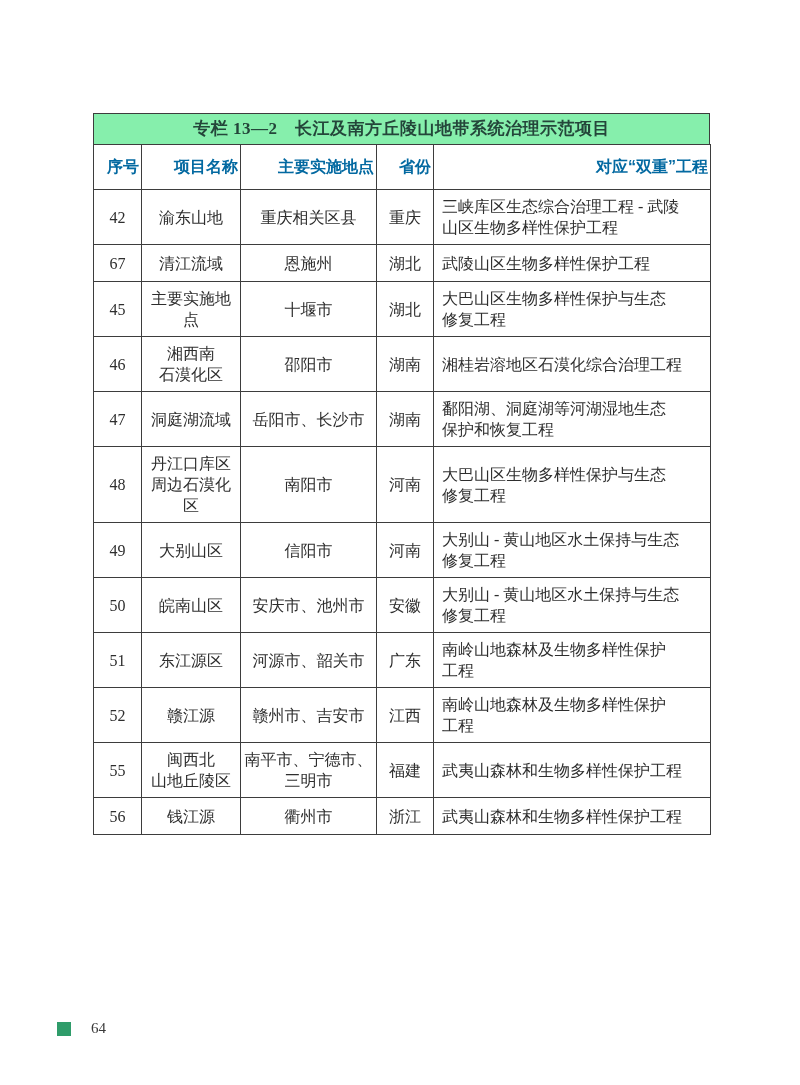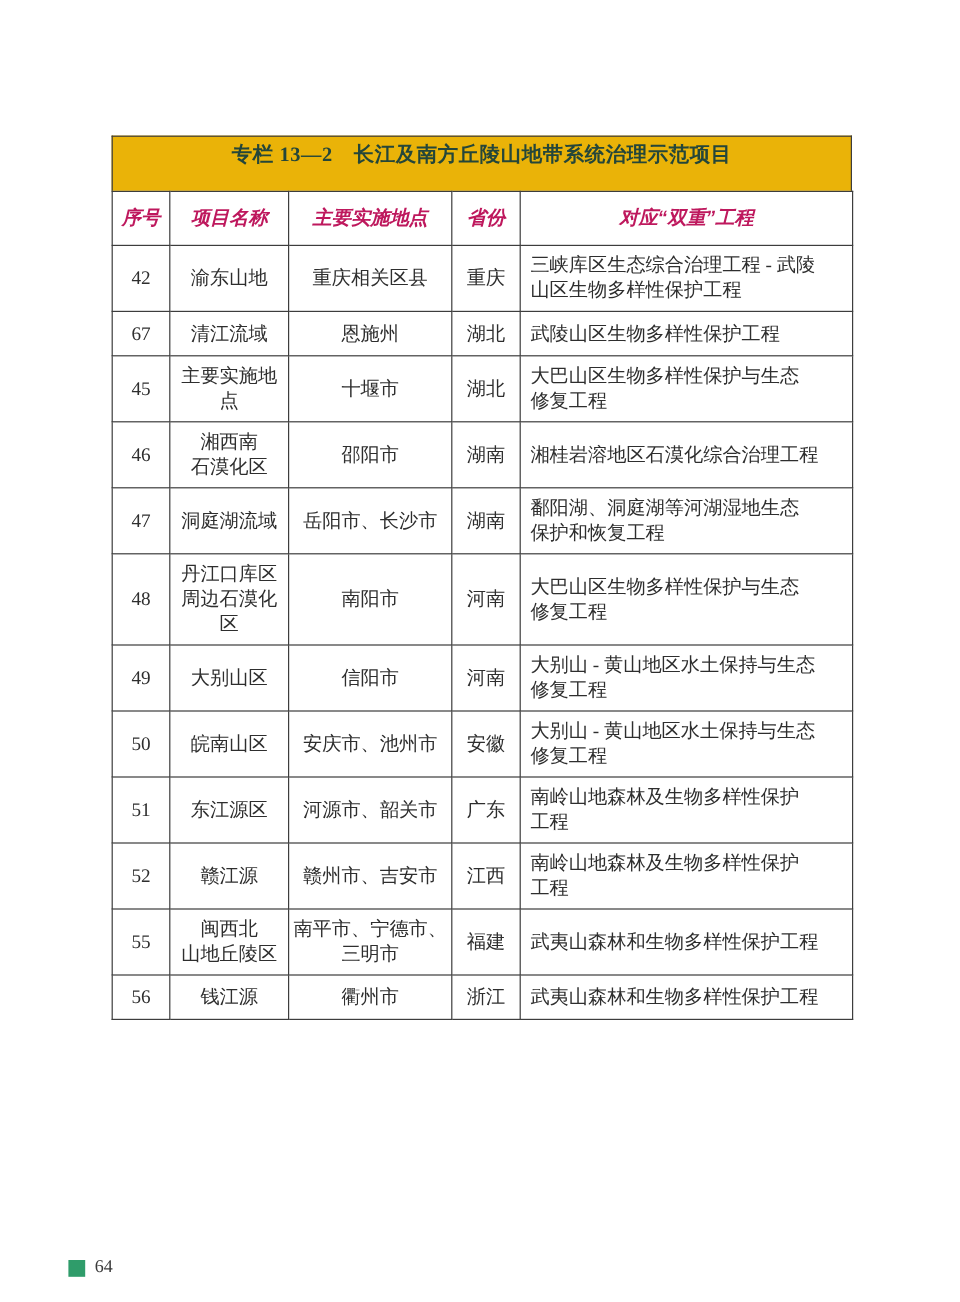--- a/index.html
+++ b/index.html
@@ -14,54 +14,53 @@
   .box {
     position: absolute;
     left: 93px;
     top: 113px;
     width: 617px;
   }
 
   .box-title {
     border: 1px solid #3d3d3d;
     border-bottom: none;
-    background: #eab308;
+    background: #86efac;
     color: #24463a;
     text-align: center;
     font-family: "Liberation Serif", "DejaVu Serif", serif;
     font-weight: bold;
     font-size: 17px;
     line-height: 21px;
-    padding: 4px 0 20px 0;
+    padding: 4px 0 5px 0;
     letter-spacing: 0.5px;
   }
 
   table.projects {
     width: 100%;
     border-collapse: collapse;
     table-layout: fixed;
   }
 
   table.projects th,
   table.projects td {
     border: 1px solid #3d3d3d;
     white-space: pre-line;
     overflow: hidden;
   }
 
   table.projects th {
     font-family: "Liberation Sans", "DejaVu Sans", sans-serif;
     font-weight: bold;
     font-size: 16px;
-    color: #be185d;
+    color: #0369a1;
     height: 45px;
-    text-align: center;
+    text-align: right;
     vertical-align: middle;
     padding: 2px;
-    font-style: italic;
   }
 
   table.projects td {
     font-size: 16px;
     line-height: 21px;
     color: #2e2e2e;
     text-align: center;
     vertical-align: middle;
     padding: 6px 2px;
     height: 37px;
@@ -78,22 +77,21 @@
   .col-w-location { width: 136px; }
   .col-w-province { width: 57px; }
   .col-w-project  { width: 277px; }
 
   .page-footer {
     position: absolute;
     left: 57px;
     top: 1020px;
     display: flex;
     align-items: center;
-    gap: 8px;
-    margin-top: 28px;
+    gap: 20px;
   }
   .page-marker {
     width: 14px;
     height: 14px;
     background: #2f9c6a;
     display: inline-block;
   }
   .page-number {
     font-family: "Liberation Serif", "DejaVu Serif", serif;
     font-size: 15px;

